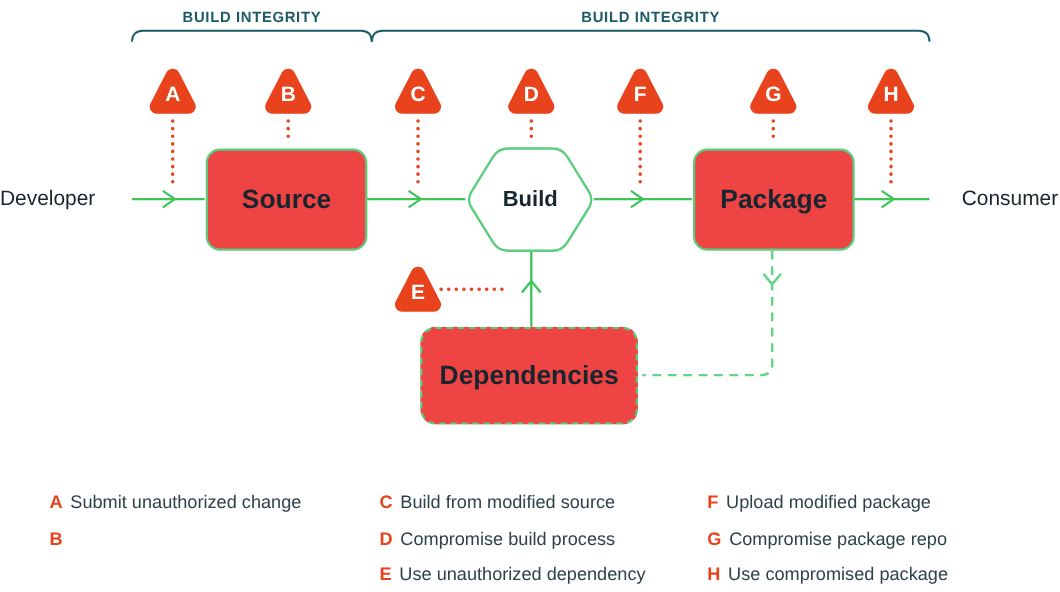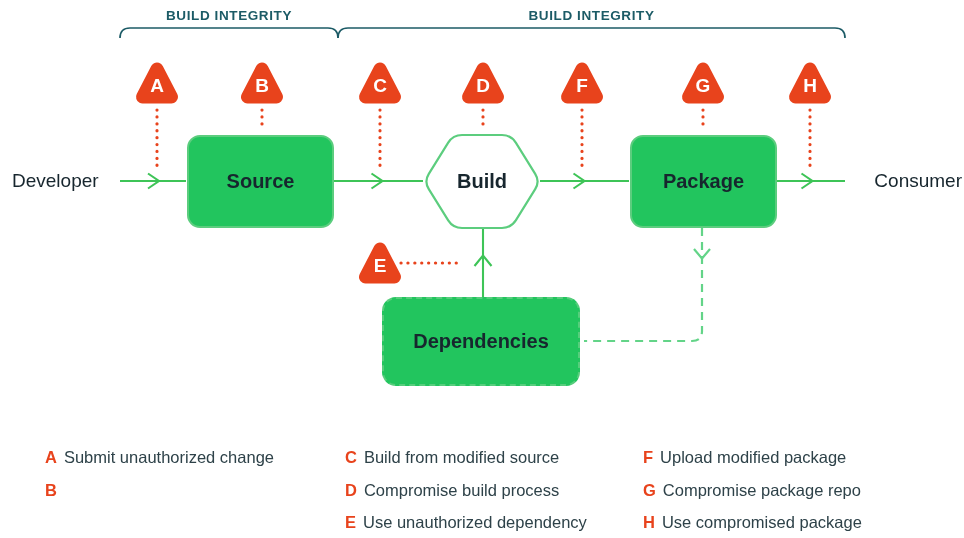--- a/index.html
+++ b/index.html
@@ -8,33 +8,33 @@
     font-family:"Liberation Sans",sans-serif;
   }
   svg{position:absolute;left:0;top:0;}
   .section-label{
     position:absolute;top:6px;height:18px;display:flex;align-items:center;justify-content:center;
     font-size:13.5px;font-weight:700;letter-spacing:.6px;color:#1C5B66;
   }
   .label-source-integrity{left:120px;width:218px;}
   .label-build-integrity{left:338px;width:507px;}
   .node-box{
-    position:absolute;background:#22c55e;display:flex;align-items:center;justify-content:center;
-    color:#17262E;font-weight:700;font-size:20px;
+    position:absolute;background:#ef4444;display:flex;align-items:center;justify-content:center;
+    color:#17262E;font-weight:700;font-size:24px;
   }
   .box-solid{border:2.2px solid #5CCD7E;border-radius:13px;}
   .box-source{left:187px;top:135px;width:143px;height:89px;}
   .box-package{left:630px;top:135px;width:143px;height:89px;}
   .box-deps{left:382px;top:297px;width:194px;height:85px;border:2.6px dashed #57CD7C;border-radius:14px;}
   .hex-label{position:absolute;left:424px;top:135px;width:116px;height:93px;display:flex;align-items:center;justify-content:center;color:#17262E;font-weight:700;font-size:20px;text-align:center;}
   .end-label{
     position:absolute;top:168px;height:26px;display:flex;align-items:center;
     color:#17262E;font-size:19px;font-weight:400;
   }
-  .label-developer{left:12px;width:110px;text-align:right;}
+  .label-developer{left:0;width:110px;text-align:right;}
   .label-consumer{left:856px;width:106px;justify-content:flex-end;}
   .svg-badge-letter{
     font-family:"Liberation Sans",sans-serif;font-size:19px;font-weight:700;fill:#ffffff;
   }
   .legend{position:absolute;left:0;top:441px;width:964px;height:97px;font-size:16.5px;color:#2E4249;}
   .legend-col{position:absolute;top:0;}
   .legend-col-1{left:45px;}
   .legend-col-2{left:345px;}
   .legend-col-3{left:643px;}
   .legend-item{height:32.8px;display:flex;align-items:center;white-space:nowrap;}

